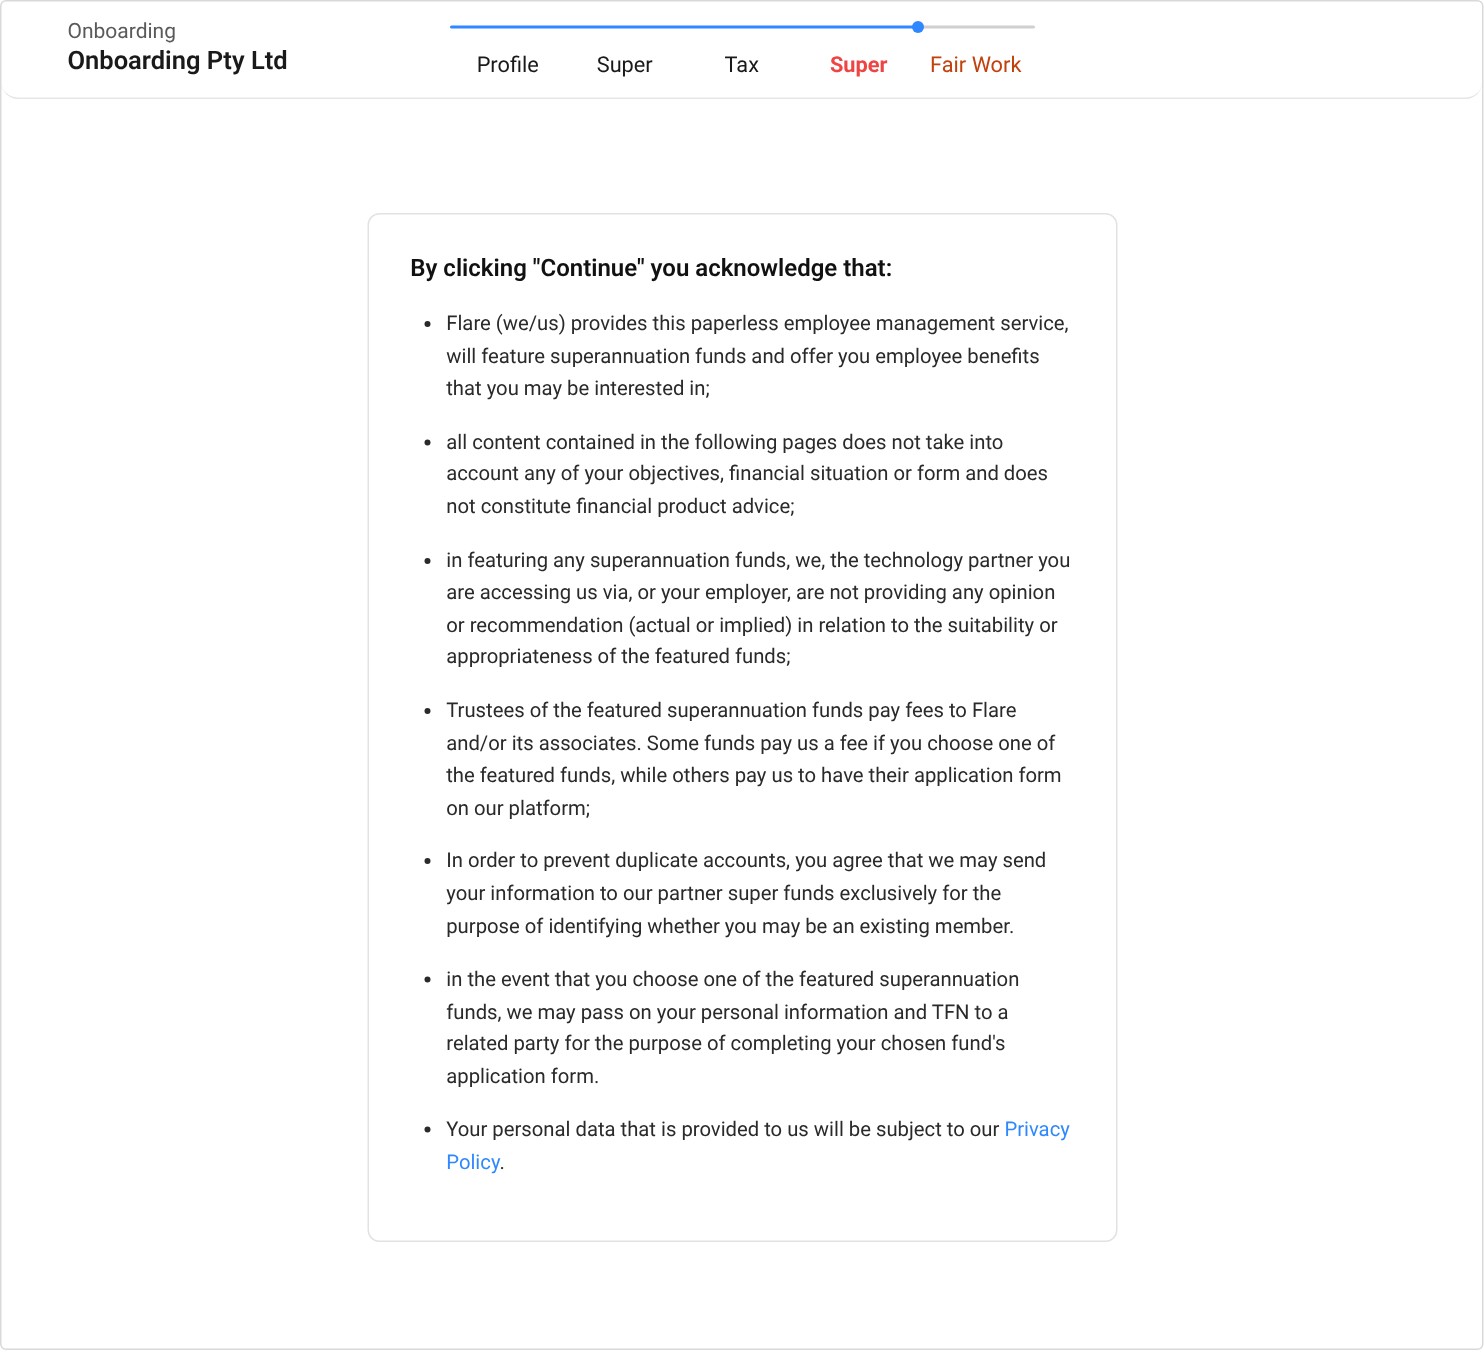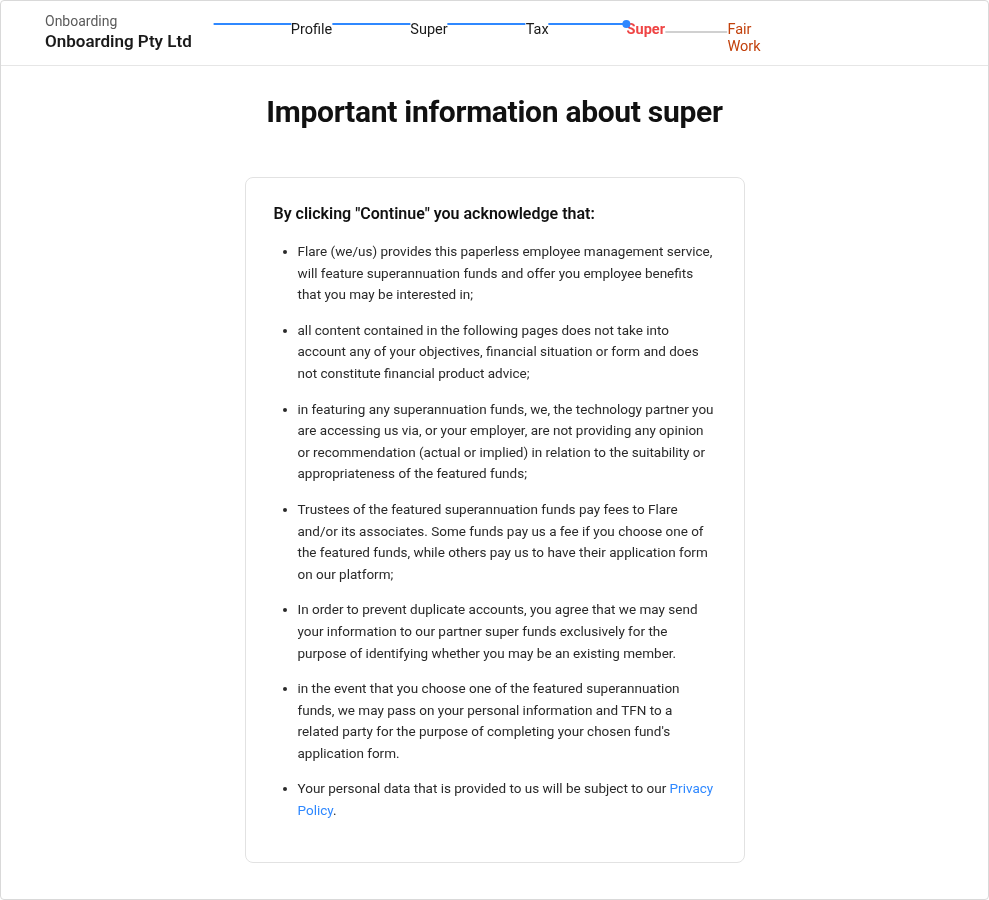--- a/index.html
+++ b/index.html
@@ -1,15 +1,15 @@
 <!DOCTYPE html>
 <html><head>
 <meta charset="utf-8">
 <style>
-  * { box-sizing: border-box; margin: 0; padding: 0; }
+  * { box-sizing: border-box; margin: 0; padding: 0; border-radius: 11px; }
   body {
     font-family: -apple-system, BlinkMacSystemFont, "Segoe UI", Roboto, Helvetica, Arial, sans-serif;
     background: #fff;
     color: #1a1a1a;
     width: 989px;
     height: 900px;
     border: 1px solid #d9d9d9;
     border-radius: 4px;
     overflow: hidden;
   }
@@ -36,21 +36,21 @@
   }
   .stepper {
     position: absolute;
     left: 50%;
     transform: translateX(-50%);
     display: flex;
     align-items: flex-start;
   }
   .step {
     display: flex;
-    flex-direction: row;
+    flex-direction: column;
     align-items: center;
     cursor: pointer;
   }
   .step-track {
     width: 78px;
     height: 10px;
     display: flex;
     align-items: center;
     justify-content: center;
     position: relative;
@@ -175,21 +175,20 @@
       <div class="step-label">Super</div>
     </div>
     <div class="step upcoming">
       <div class="step-track"></div>
       <div class="step-label">Fair Work</div>
     </div>
   </div>
 </div>
 
 <div class="main">
-  <h1 class="title">Important information about super</h1>
 
   <div class="card">
     <div class="card-title">By clicking "Continue" you acknowledge that:</div>
     <ul>
       <li>Flare (we/us) provides this paperless employee management service, will feature superannuation funds and offer you employee benefits that you may be interested in;</li>
       <li>all content contained in the following pages does not take into account any of your objectives, financial situation or form and does not constitute financial product advice;</li>
       <li>in featuring any superannuation funds, we, the technology partner you are accessing us via, or your employer, are not providing any opinion or recommendation (actual or implied) in relation to the suitability or appropriateness of the featured funds;</li>
       <li>Trustees of the featured superannuation funds pay fees to Flare and/or its associates. Some funds pay us a fee if you choose one of the featured funds, while others pay us to have their application form on our platform;</li>
       <li>In order to prevent duplicate accounts, you agree that we may send your information to our partner super funds exclusively for the purpose of identifying whether you may be an existing member.</li>
       <li>in the event that you choose one of the featured superannuation funds, we may pass on your personal information and TFN to a related party for the purpose of completing your chosen fund's application form.</li>

